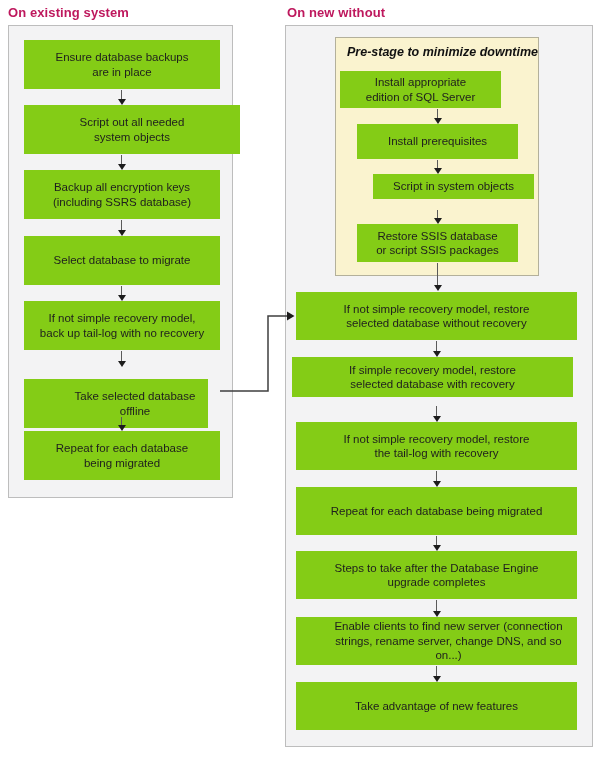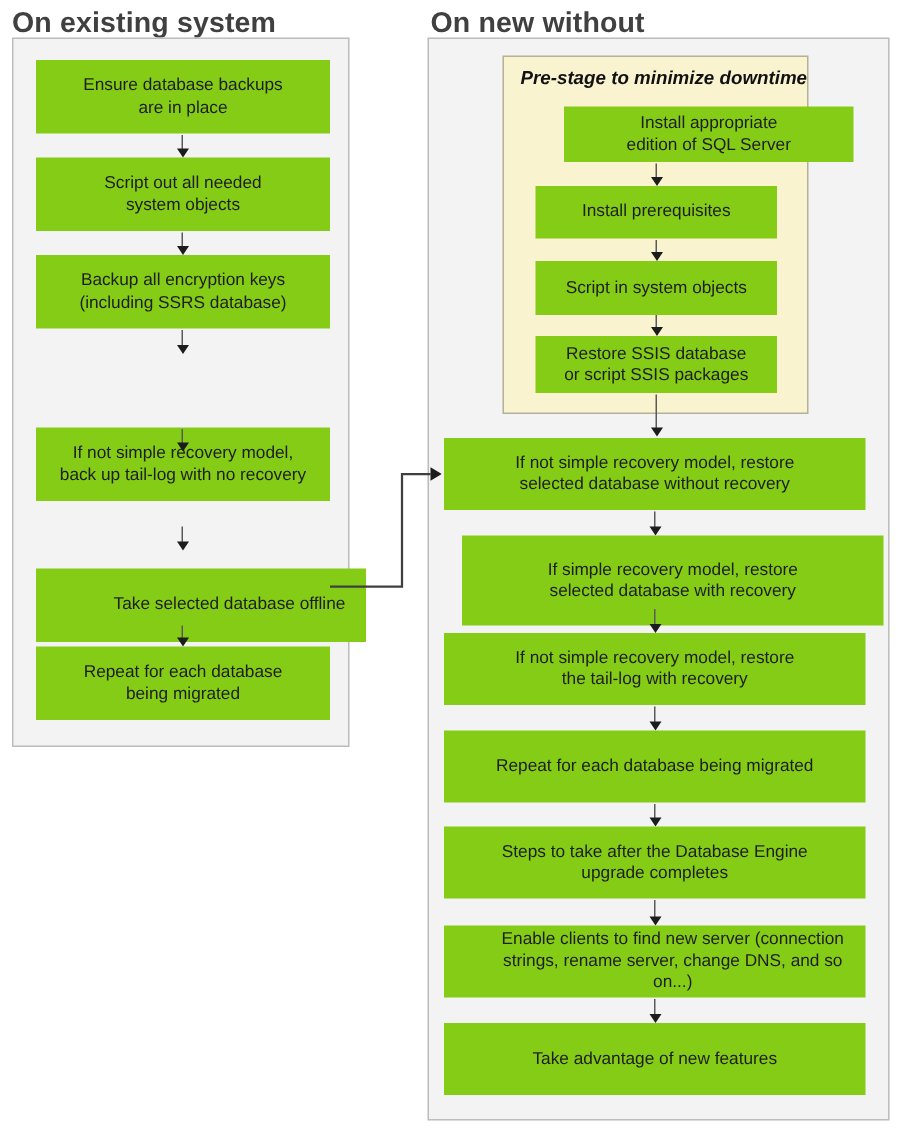--- a/index.html
+++ b/index.html
@@ -7,23 +7,23 @@
     position: relative;
     width: 600px;
     height: 759px;
     background: #ffffff;
     font-family: "Liberation Sans", sans-serif;
     overflow: hidden;
   }
   .col-title {
     position: absolute;
     top: 5px;
-    font-size: 19px;
+    font-size: 13px;
     font-weight: bold;
-    color: #404040;
+    color: #be185d;
     letter-spacing: 0.1px;
   }
   .panel {
     position: absolute;
     background: #F3F3F4;
     border: 1px solid #BDBDBD;
     box-sizing: border-box;
   }
   .prestage {
     position: absolute;
@@ -85,53 +85,54 @@
 
   <div class="panel" style="left:8px; top:25px; width:225px; height:473px;"></div>
   <div class="panel" style="left:285px; top:25px; width:308px; height:722px;"></div>
 
   <div class="prestage">
     <div class="prestage-title">Pre-stage to minimize downtime</div>
   </div>
 
   <div class="box" style="left:24px; top:40px;  width:196px; height:49px;">Ensure database backups
 are in place</div>
-  <div class="box" style="left:24px; top:105px; width:196px; height:49px;">Script out all needed
+  <div class="box" style="left:24px; top:105px; width:216px; height:49px;">Script out all needed
 system objects</div>
   <div class="box" style="left:24px; top:170px; width:196px; height:49px;">Backup all encryption keys
 (including SSRS database)</div>
-  <div class="box" style="left:24px; top:285px; width:196px; height:49px;">If not simple recovery model,
+  <div class="box" style="left:24px; top:236px; width:196px; height:49px;">Select database to migrate</div>
+  <div class="box" style="left:24px; top:301px; width:196px; height:49px;">If not simple recovery model,
 back up tail-log with no recovery</div>
-  <div class="box" style="left:24px; top:379px; width:220px; height:49px;padding-left:40px;">Take selected database offline</div>
+  <div class="box" style="left:24px; top:379px; width:184px; height:49px;padding-left:40px;">Take selected database offline</div>
   <div class="box" style="left:24px; top:431px; width:196px; height:49px;">Repeat for each database
 being migrated</div>
 
   <div class="arrow-down" style="left:117px; top:89px;  height:16px;"></div>
   <div class="arrow-down" style="left:117px; top:154px; height:16px;"></div>
   <div class="arrow-down" style="left:117px; top:219px; height:17px;"></div>
   <div class="arrow-down" style="left:117px; top:285px; height:16px;"></div>
   <div class="arrow-down" style="left:117px; top:350px; height:17px;"></div>
   <div class="arrow-down" style="left:117px; top:416px; height:15px;"></div>
 
-  <div class="box" style="left:376px; top:71px;  width:193px; height:37px;">Install appropriate
+  <div class="box" style="left:340px; top:71px;  width:161px; height:37px;">Install appropriate
 edition of SQL Server</div>
   <div class="box" style="left:357px; top:124px; width:161px; height:35px;">Install prerequisites</div>
-  <div class="box" style="left:357px; top:174px; width:161px; height:36px;">Script in system objects</div>
+  <div class="box" style="left:373px; top:174px; width:161px; height:25px;">Script in system objects</div>
   <div class="box" style="left:357px; top:224px; width:161px; height:38px;">Restore SSIS database
 or script SSIS packages</div>
 
   <div class="arrow-down" style="left:433px; top:108px; height:16px;"></div>
   <div class="arrow-down" style="left:433px; top:159px; height:15px;"></div>
   <div class="arrow-down" style="left:433px; top:209px; height:15px;"></div>
 
   <div class="arrow-down" style="left:433px; top:262px; height:29px;"></div>
 
   <div class="box" style="left:296px; top:292px; width:281px; height:48px;">If not simple recovery model, restore
 selected database without recovery</div>
-  <div class="box" style="left:308px; top:357px; width:281px; height:60px;">If simple recovery model, restore
+  <div class="box" style="left:292px; top:357px; width:281px; height:40px;">If simple recovery model, restore
 selected database with recovery</div>
   <div class="box" style="left:296px; top:422px; width:281px; height:48px;">If not simple recovery model, restore
 the tail-log with recovery</div>
   <div class="box" style="left:296px; top:487px; width:281px; height:48px;">Repeat for each database being migrated</div>
   <div class="box" style="left:296px; top:551px; width:281px; height:48px;">Steps to take after the Database Engine
 upgrade completes</div>
   <div class="box" style="left:296px; top:617px; width:281px; height:48px;padding-left:26px;">Enable clients to find new server (connection
 strings, rename server, change DNS, and so on...)</div>
   <div class="box" style="left:296px; top:682px; width:281px; height:48px;">Take advantage of new features</div>
 

